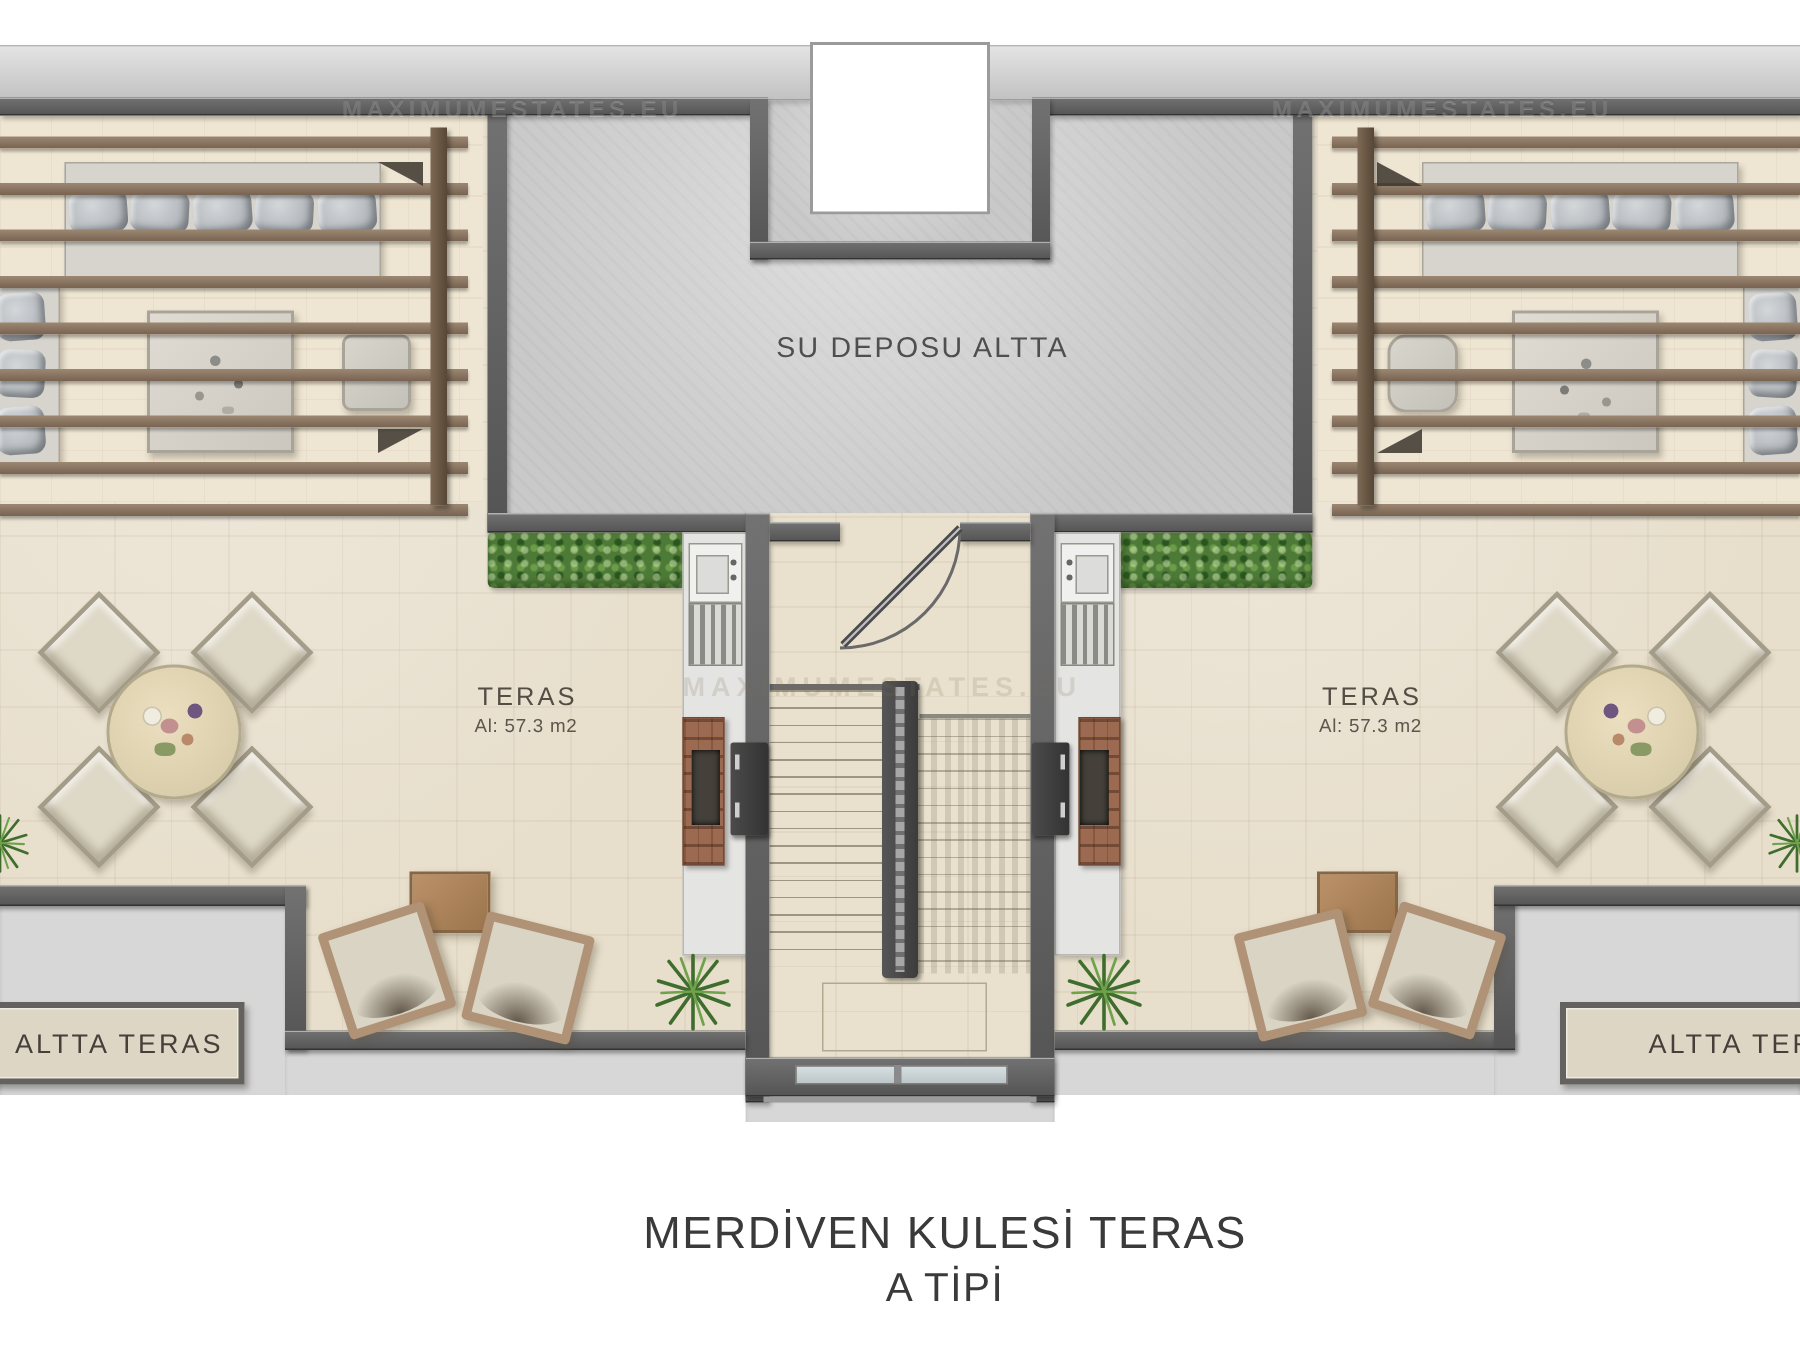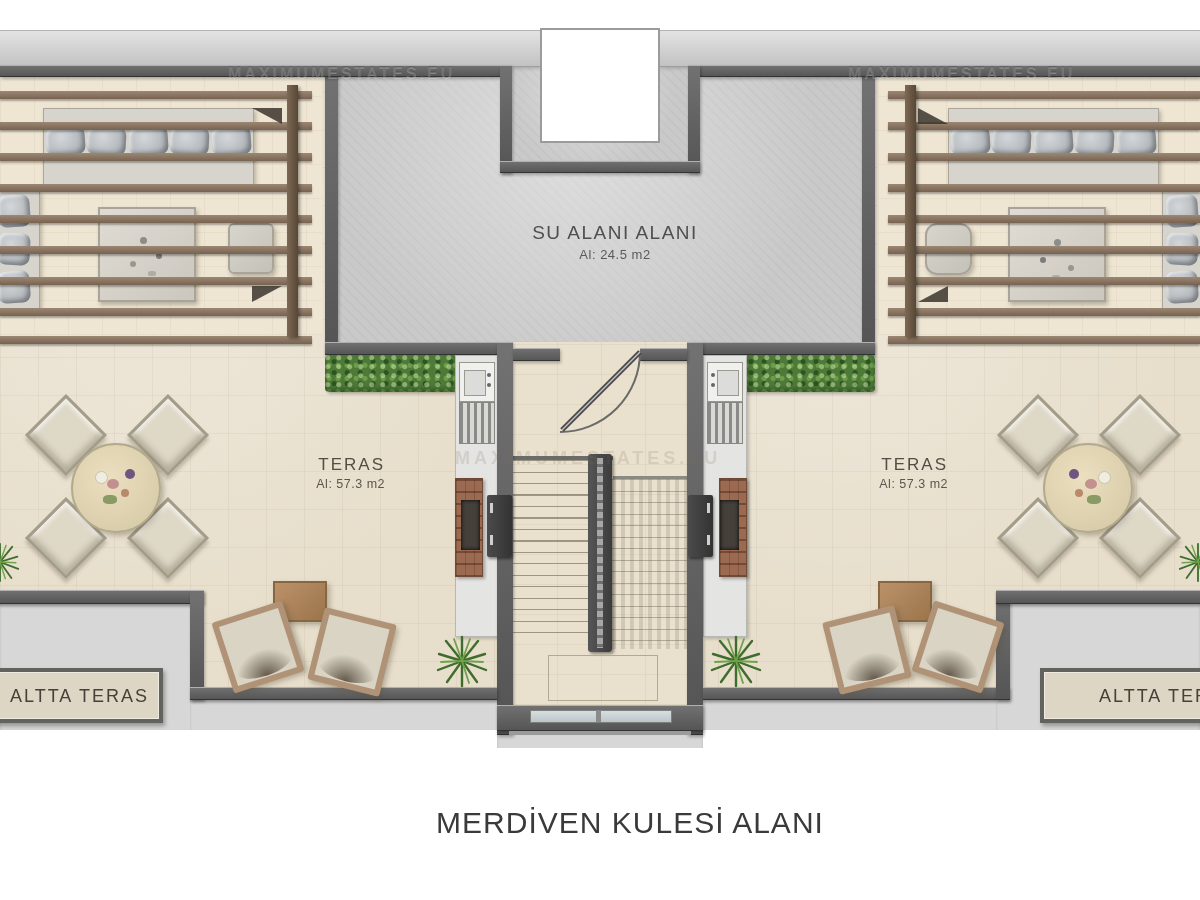--- a/index.html
+++ b/index.html
@@ -330,33 +330,33 @@
       <use href="#plantg"></use>
     </svg>
   <svg class="abs" style="left:-22px;top:540px;" width="44" height="44" viewBox="0 0 58 58">
       <use href="#plantg"></use>
     </svg>
   <svg class="abs" style="left:1176px;top:540px;" width="44" height="44" viewBox="0 0 58 58">
       <use href="#plantg"></use>
     </svg>
 
   <div class="abs roomlbl" style="left:465px;top:222px;width:300px;">
-    <div>SU ALANI ALANI</div>
-    <small>Al: 24.5 m2</small>
+    <div>SU DEPOSU ALTTA</div>
   </div>
   <div class="abs lbl" style="left:245px;top:455px;width:140px;">
     <div>TERAS</div>
     <small>Al: 57.3 m2</small>
   </div>
   <div class="abs lbl" style="left:808px;top:455px;width:140px;">
     <div>TERAS</div>
     <small>Al: 57.3 m2</small>
   </div>
 
   <div class="abs wm" style="left:228px;top:64px;">MAXIMUMESTATES.EU</div>
   <div class="abs wm" style="left:848px;top:64px;">MAXIMUMESTATES.EU</div>
   <div class="abs wmc" style="left:455px;top:448px;">MAXIMUMESTATES.EU</div>
 
   <div class="abs title" style="left:270px;top:806px;width:720px;">
-    <div class="l1">MERDİVEN KULESİ ALANI</div>
+    <div class="l1">MERDİVEN KULESİ TERAS</div>
+    <div class="l2">A TİPİ</div>
   </div>
 
 </div>
 
 </body></html>

